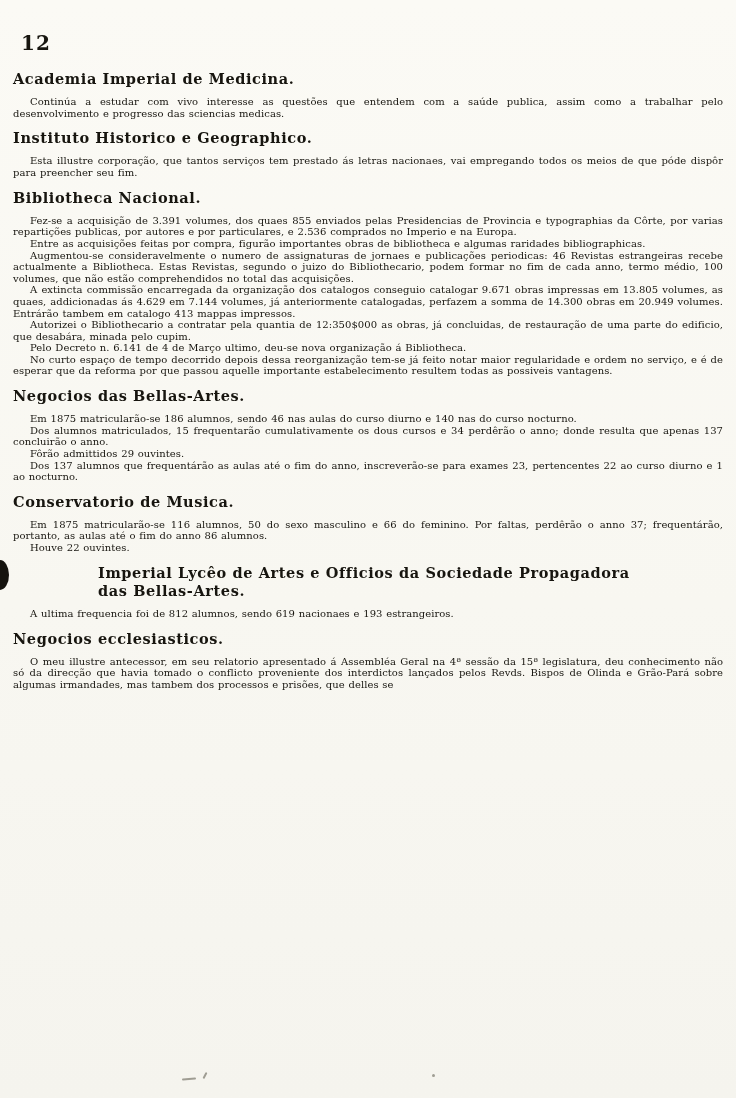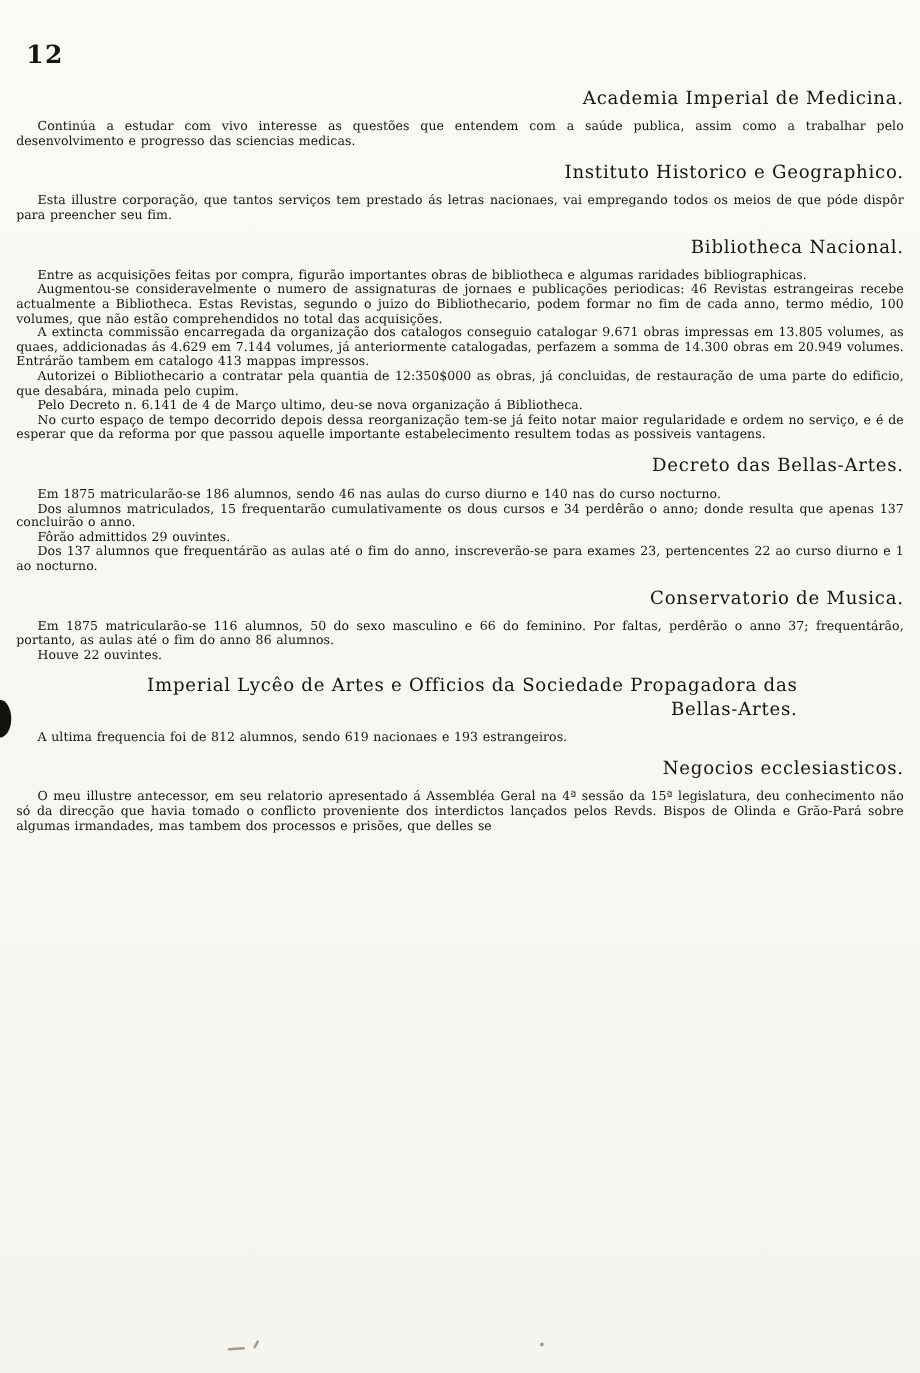--- a/index.html
+++ b/index.html
@@ -21,21 +21,21 @@
   .pageno{
     position:absolute;left:8px;top:1px;
     font-size:20px;font-weight:bold;letter-spacing:1px;
   }
   .masthead-title{
     display:inline-block;
     font-size:16px;font-weight:bold;letter-spacing:7px;
     padding-top:2px;
   }
   h2{
-    font-size:14.5px;font-weight:normal;text-align:right;
+    font-size:14.5px;font-weight:bold;text-align:left;
     margin:10px auto 8px auto;
     letter-spacing:0.6px;
     line-height:1.25;
   }
   h2.wide{max-width:540px;}
   p{
     margin:0;
     font-size:10px;
     line-height:1.16;
     text-align:justify;
@@ -71,30 +71,31 @@
     <p>Continúa a estudar com vivo interesse as questões que entendem com a saúde publica, assim como a trabalhar pelo desenvolvimento e progresso das sciencias medicas.</p>
   </section>
 
   <section>
     <h2>Instituto Historico e Geographico.</h2>
     <p>Esta illustre corporação, que tantos serviços tem prestado ás letras nacionaes, vai empregando todos os meios de que póde dispôr para preencher seu fim.</p>
   </section>
 
   <section>
     <h2>Bibliotheca Nacional.</h2>
+    <p>Fez-se a acquisição de 3.391 volumes, dos quaes 855 enviados pelas Presidencias de Provincia e typographias da Côrte, por varias repartições publicas, por autores e por particulares, e 2.536 comprados no Imperio e na Europa.</p>
     <p>Entre as acquisições feitas por compra, figurão importantes obras de bibliotheca e algumas raridades bibliographicas.</p>
     <p>Augmentou-se consideravelmente o numero de assignaturas de jornaes e publicações periodicas: 46 Revistas estrangeiras recebe actualmente a Bibliotheca. Estas Revistas, segundo o juizo do Bibliothecario, podem formar no fim de cada anno, termo médio, 100 volumes, que não estão comprehendidos no total das acquisições.</p>
     <p>A extincta commissão encarregada da organização dos catalogos conseguio catalogar 9.671 obras impressas em 13.805 volumes, as quaes, addicionadas ás 4.629 em 7.144 volumes, já anteriormente catalogadas, perfazem a somma de 14.300 obras em 20.949 volumes. Entrárão tambem em catalogo 413 mappas impressos.</p>
     <p>Autorizei o Bibliothecario a contratar pela quantia de 12:350$000 as obras, já concluidas, de restauração de uma parte do edificio, que desabára, minada pelo cupim.</p>
     <p>Pelo Decreto n. 6.141 de 4 de Março ultimo, deu-se nova organização á Bibliotheca.</p>
     <p>No curto espaço de tempo decorrido depois dessa reorganização tem-se já feito notar maior regularidade e ordem no serviço, e é de esperar que da reforma por que passou aquelle importante estabelecimento resultem todas as possiveis vantagens.</p>
   </section>
 
   <section>
-    <h2>Decreto das Bellas-Artes.</h2>
+    <h2>Negocios das Bellas-Artes.</h2>
     <p>Em 1875 matricularão-se 186 alumnos, sendo 46 nas aulas do curso diurno e 140 nas do curso nocturno.</p>
     <p>Dos alumnos matriculados, 15 frequentarão cumulativamente os dous cursos e 34 perdêrão o anno; donde resulta que apenas 137 concluirão o anno.</p>
     <p>Fôrão admittidos 29 ouvintes.</p>
     <p>Dos 137 alumnos que frequentárão as aulas até o fim do anno, inscreverão-se para exames 23, pertencentes 22 ao curso diurno e 1 ao nocturno.</p>
   </section>
 
   <section>
     <h2>Conservatorio de Musica.</h2>
     <p>Em 1875 matricularão-se 116 alumnos, 50 do sexo masculino e 66 do feminino. Por faltas, perdêrão o anno 37; frequentárão, portanto, as aulas até o fim do anno 86 alumnos.</p>
     <p>Houve 22 ouvintes.</p>

